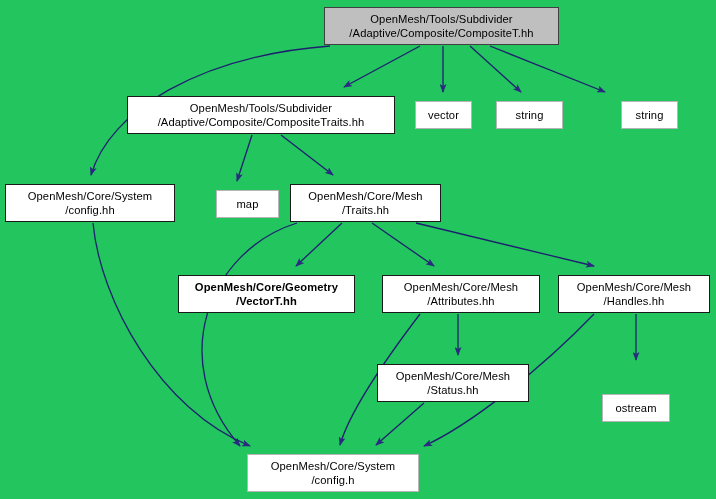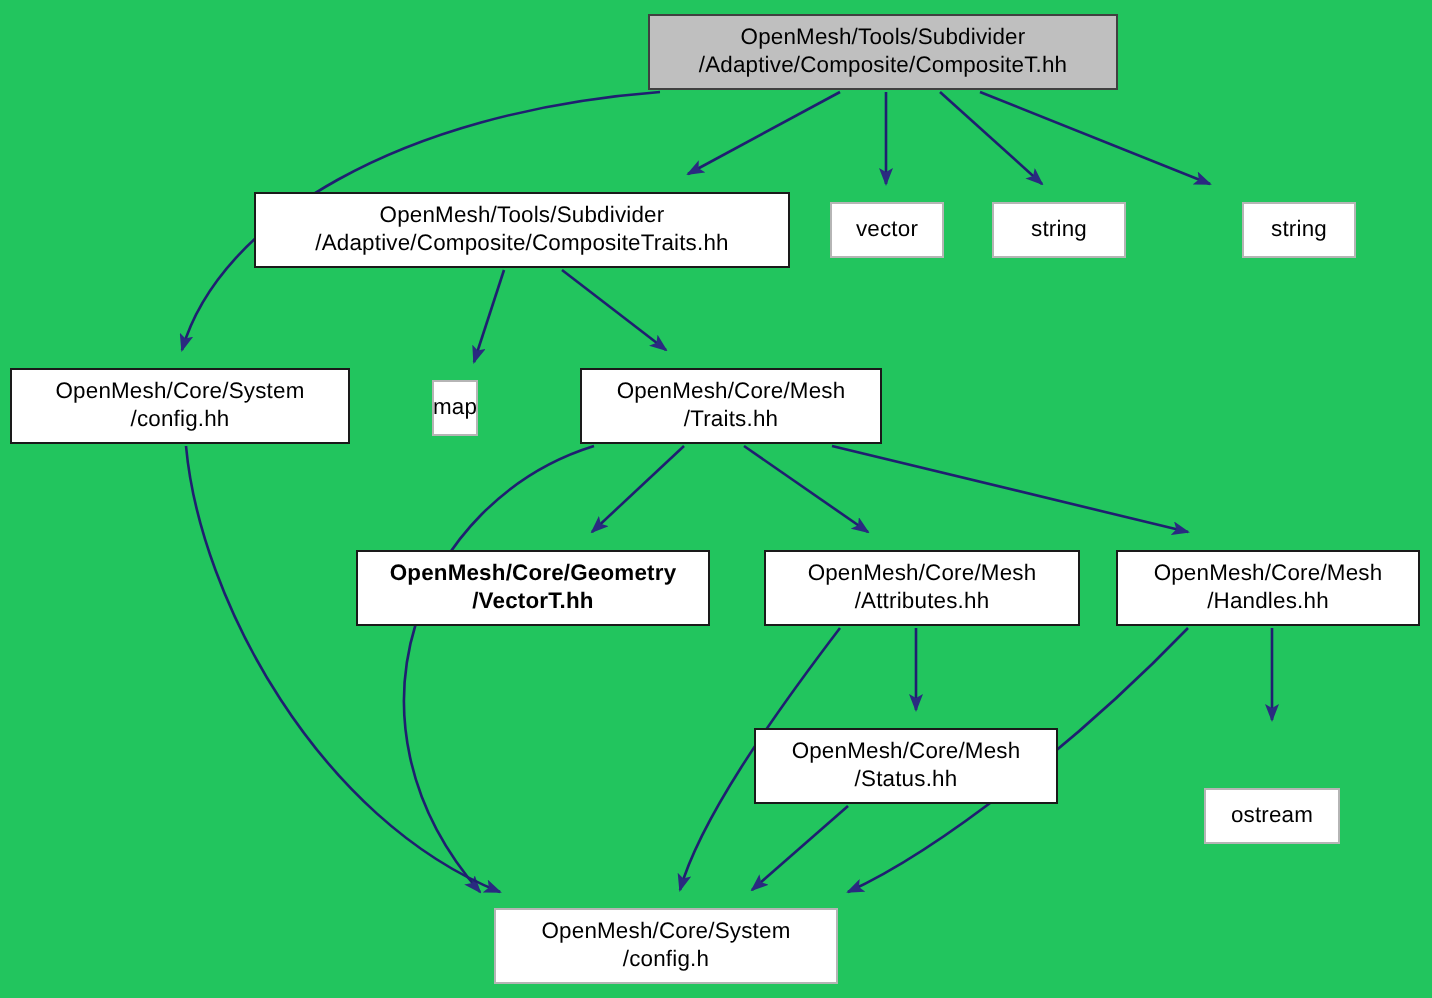--- a/index.html
+++ b/index.html
@@ -90,21 +90,21 @@
   <div id="node-layer">
       <div class="node-box kind-root" style="left: 324px; top: 7px; width: 235px; height: 38px;"><span class="node-label">OpenMesh/Tools/Subdivider
 /Adaptive/Composite/CompositeT.hh</span></div>
       <div class="node-box kind-internal" style="left: 127px; top: 96px; width: 268px; height: 38px;"><span class="node-label">OpenMesh/Tools/Subdivider
 /Adaptive/Composite/CompositeTraits.hh</span></div>
       <div class="node-box kind-system" style="left: 415px; top: 101px; width: 57px; height: 28px;"><span class="node-label">vector</span></div>
       <div class="node-box kind-system" style="left: 496px; top: 101px; width: 67px; height: 28px;"><span class="node-label">string</span></div>
       <div class="node-box kind-system" style="left: 621px; top: 101px; width: 57px; height: 28px;"><span class="node-label">string</span></div>
       <div class="node-box kind-internal" style="left: 5px; top: 184px; width: 170px; height: 38px;"><span class="node-label">OpenMesh/Core/System
 /config.hh</span></div>
-      <div class="node-box kind-system" style="left: 216px; top: 190px; width: 23px; height: 28px;"><span class="node-label">map</span></div>
+      <div class="node-box kind-system" style="left: 216px; top: 190px; width: 63px; height: 28px;"><span class="node-label">map</span></div>
       <div class="node-box kind-internal" style="left: 290px; top: 184px; width: 151px; height: 38px;"><span class="node-label">OpenMesh/Core/Mesh
 /Traits.hh</span></div>
       <div class="node-box kind-internal" style="left: 178px; top: 275px; width: 177px; height: 38px; font-weight: bold;"><span class="node-label">OpenMesh/Core/Geometry
 /VectorT.hh</span></div>
       <div class="node-box kind-internal" style="left: 382px; top: 275px; width: 158px; height: 38px;"><span class="node-label">OpenMesh/Core/Mesh
 /Attributes.hh</span></div>
       <div class="node-box kind-internal" style="left: 558px; top: 275px; width: 152px; height: 38px;"><span class="node-label">OpenMesh/Core/Mesh
 /Handles.hh</span></div>
       <div class="node-box kind-internal" style="left: 377px; top: 364px; width: 152px; height: 38px;"><span class="node-label">OpenMesh/Core/Mesh
 /Status.hh</span></div>

